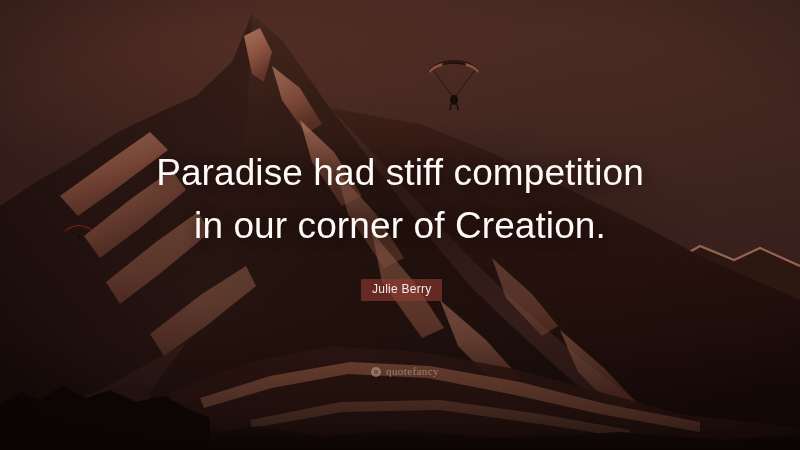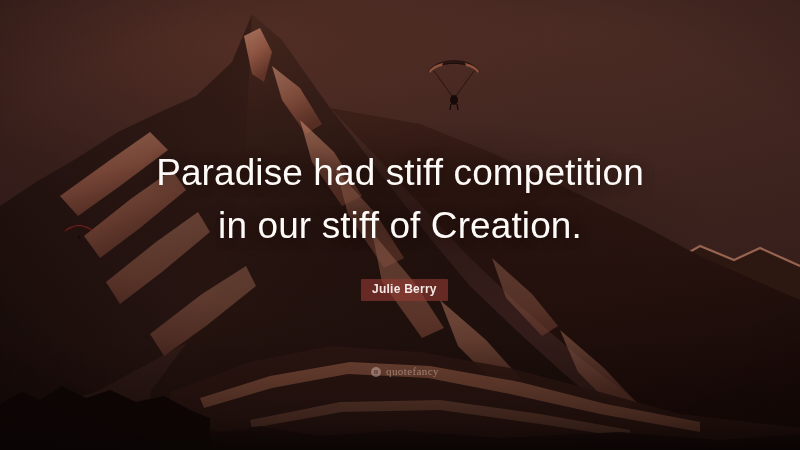--- a/index.html
+++ b/index.html
@@ -58,21 +58,21 @@
   }
 
   
   .author-badge {
     position:absolute;
     left:361px; top:279px;
     padding:3px 11px 4px;
     background:rgba(146,56,50,.62);
     color:#f5e9e7;
     font-size:12px;
-    font-weight:700;
+    font-weight:400;
     letter-spacing:.25px;
     line-height:15px;
     z-index:12;
     border-radius:1px;
   }
 
   
   .watermark {
     position:absolute;
     left:371px; top:366px;
@@ -212,21 +212,21 @@
   </svg>
 
   <svg class="glider" id="glider-small" viewBox="0 0 34 18" style="z-index:11;">
     <path d="M2,11 C8,2 26,2 32,11 C26,6 22,5 17,5 C12,5 8,6 2,11 Z" fill="#8f2420"></path>
     <path d="M3,11 C9,4 25,4 31,11 C25,7 21,6 17,6 C13,6 9,7 3,11 Z" fill="#6e1a17" opacity=".7"></path>
     <ellipse cx="17" cy="16" rx="1.6" ry="1.9" fill="#1a0b09"></ellipse>
   </svg>
 
   <div class="quote-wrap">
     <span class="quote-line">Paradise had stiff competition</span>
-    <span class="quote-line">in our stiff of Creation.</span>
+    <span class="quote-line">in our corner of Creation.</span>
   </div>
 
   <div class="author-badge">Julie Berry</div>
 
   <div class="watermark">
     <span class="wm-logo">ff</span>
     <span class="wm-text">quotefancy</span>
   </div>
 
 </div>

